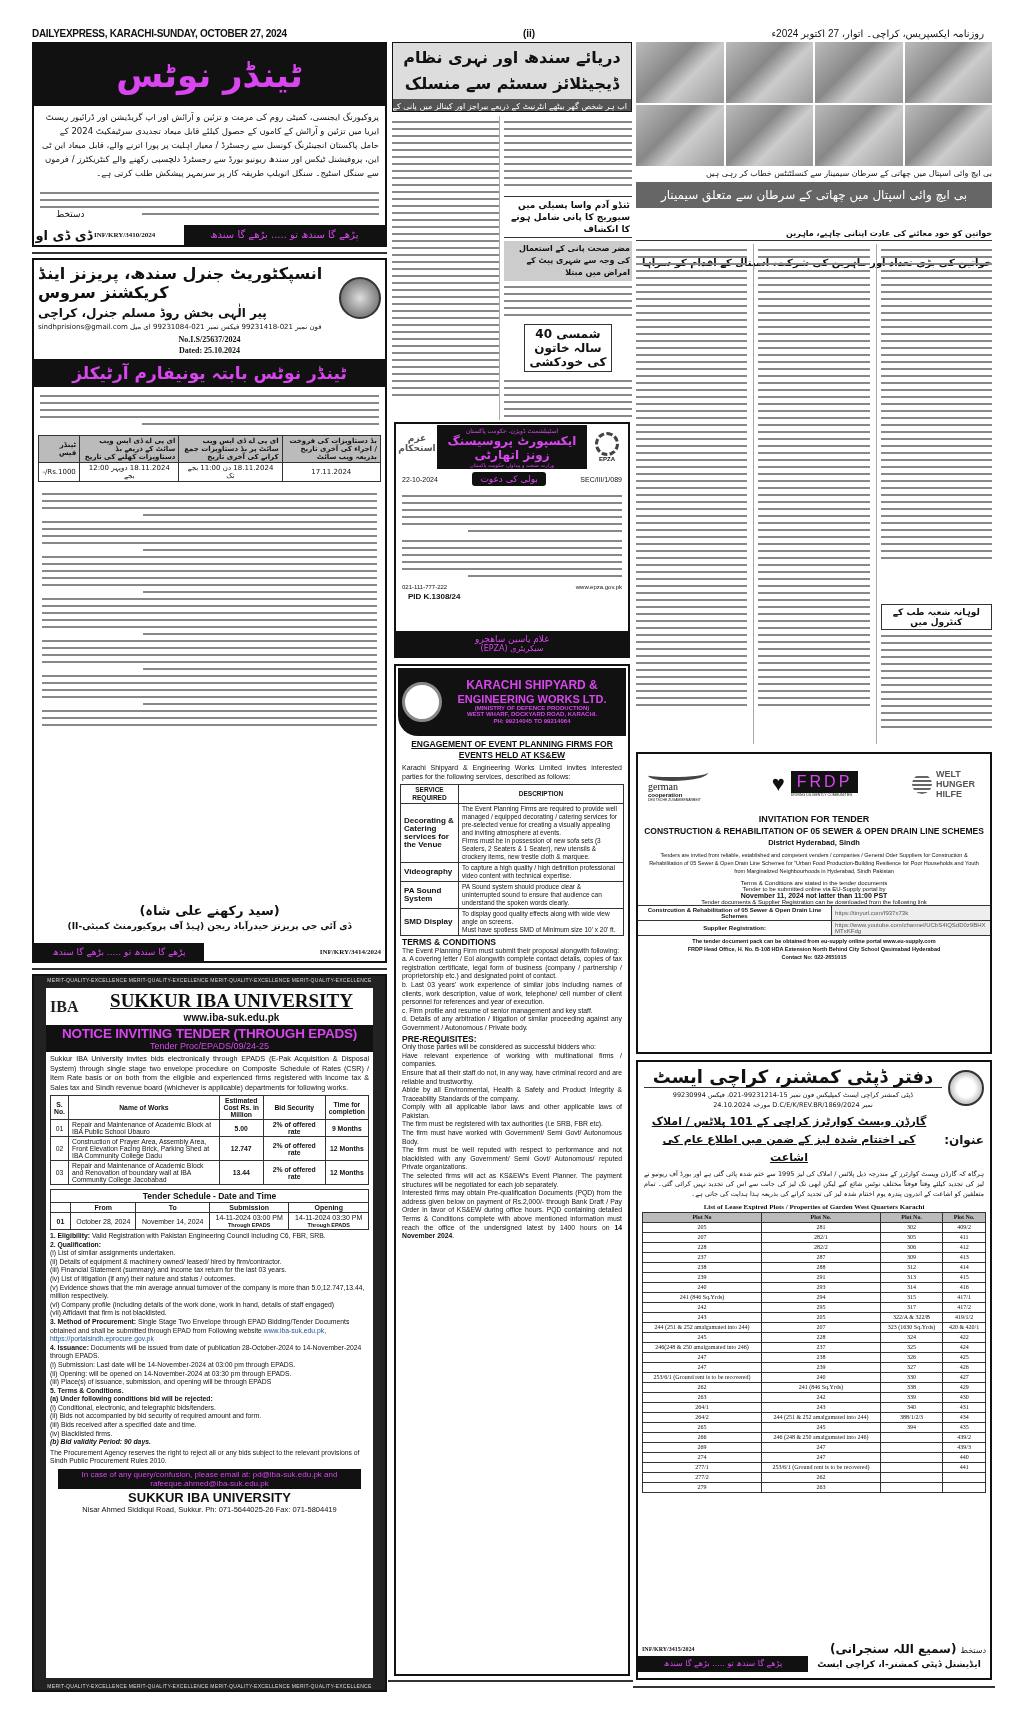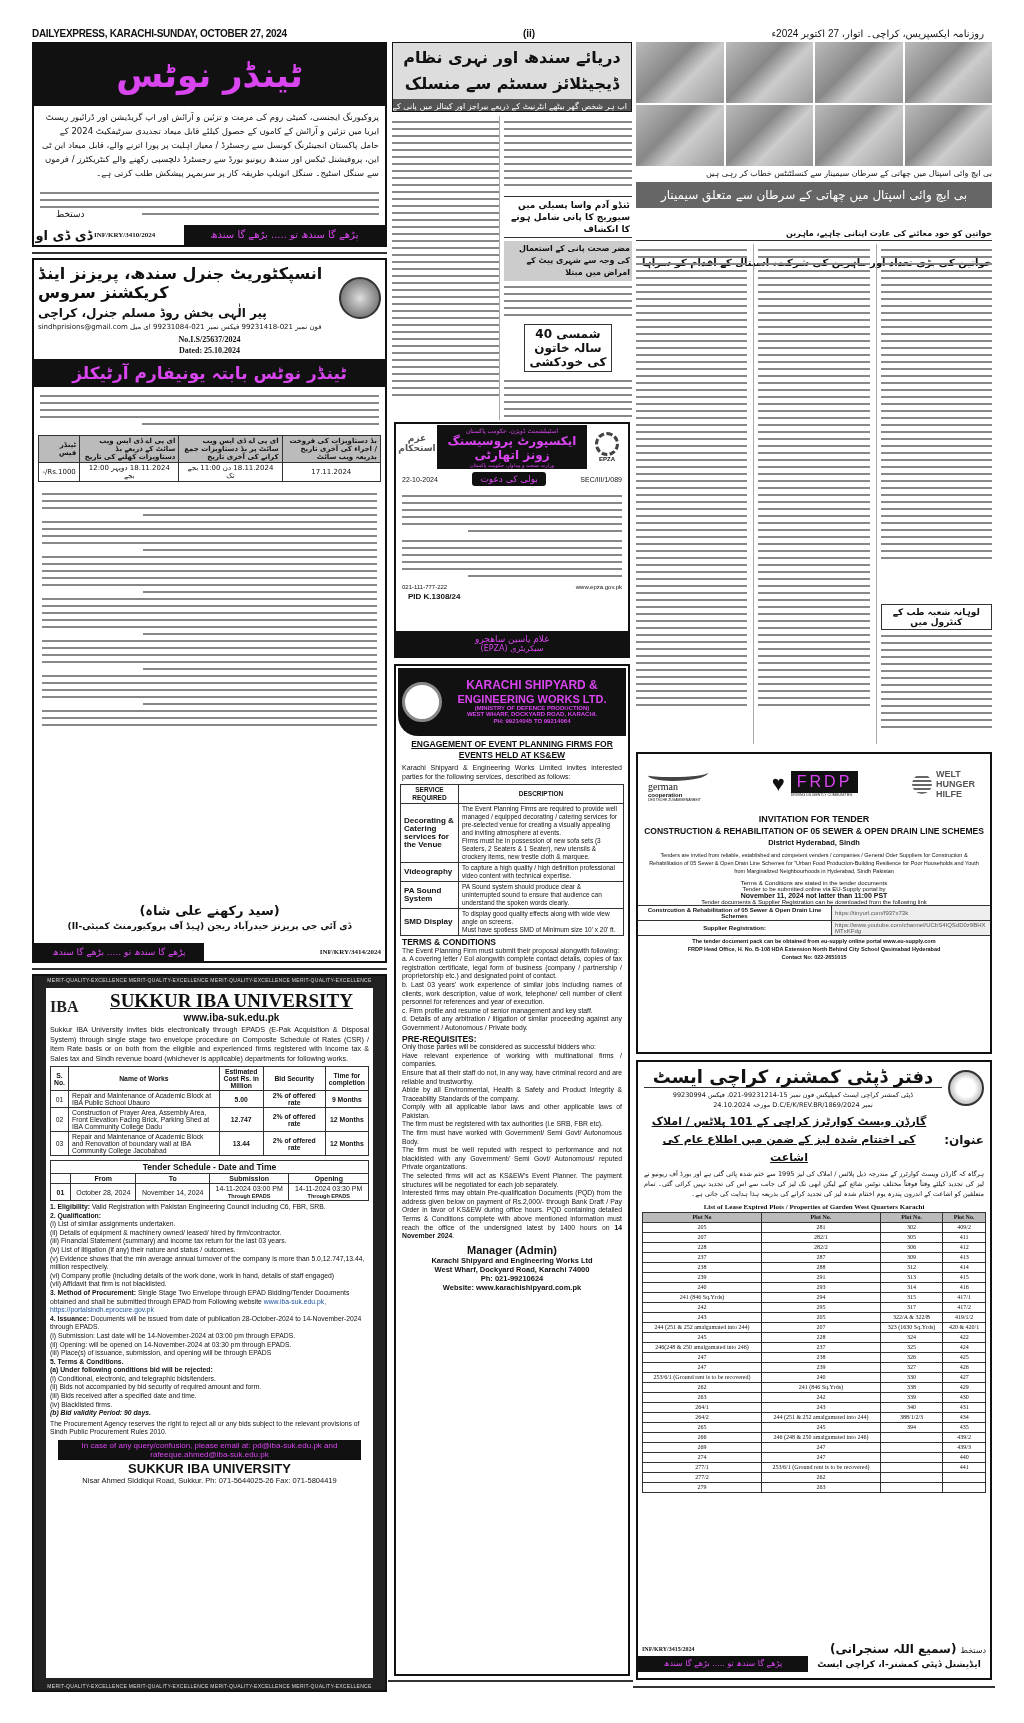--- a/index.html
+++ b/index.html
@@ -137,20 +137,24 @@
 <div class="box" style="left:32px; top:974px; width:355px; height:718px; border-width:2px; background:#222; padding:12px;">
   <div style="position:absolute; top:0; left:0; right:0; font-size:5px; color:#ddd; text-align:center; letter-spacing:0.3px; height:8px; line-height:8px;">MERIT-QUALITY-EXCELLENCE  MERIT-QUALITY-EXCELLENCE  MERIT-QUALITY-EXCELLENCE  MERIT-QUALITY-EXCELLENCE</div>
   <div style="position:absolute; bottom:0; left:0; right:0; font-size:5px; color:#ddd; text-align:center; letter-spacing:0.3px; height:8px; line-height:8px;">MERIT-QUALITY-EXCELLENCE  MERIT-QUALITY-EXCELLENCE  MERIT-QUALITY-EXCELLENCE  MERIT-QUALITY-EXCELLENCE</div>
   <div style="background:#fff; height:100%; padding:2px 4px; position:relative;">
     <div style="display:flex; align-items:center;">
       <div class="serif bold" style="font-size:16px; width:44px; color:#222;">IBA</div>
       <div style="flex:1; text-align:center;">
         <div class="serif bold" style="font-size:19px; text-decoration:underline;">SUKKUR IBA UNIVERSITY</div>
         <div class="bold" style="font-size:10px;">www.iba-suk.edu.pk</div>
       </div>
+    </div>
+    <div class="black-bar center" style="margin:2px -4px; padding:1px 0;">
+      <div class="bold" style="font-size:13.5px; letter-spacing:-0.2px;">NOTICE INVITING TENDER (THROUGH EPADS)</div>
+      <div style="font-size:9px;">Tender Proc/EPADS/09/24-25</div>
     </div>
     <div style="font-size:7.2px; line-height:9.5px; text-align:justify; margin-top:2px;">Sukkur IBA University invites bids electronically through EPADS (E-Pak Acquisition &amp; Disposal System) through single stage two envelope procedure on Composite Schedule of Rates (CSR) / Item Rate basis or on both from the eligible and experienced firms registered with Income tax &amp; Sales tax and Sindh revenue board (whichever is applicable) departments for following works.</div>
     <table style="font-size:6.8px; margin-top:3px;">
       <tbody>
           <tr style="font-weight:bold; text-align:center;">
         <th style="width:18px;">S. No.</th>
         <th>Name of Works</th>
         <th style="width:44px;">Estimated Cost Rs. in Million</th>
         <th style="width:62px;">Bid Security</th>
         <th style="width:42px;">Time for completion</th>
@@ -411,27 +415,20 @@
     <div>Have relevant experience of working with multinational firms / companies.</div>
     <div>Ensure that all their staff do not, in any way, have criminal record and are reliable and trustworthy.</div>
     <div>Abide by all Environmental, Health &amp; Safety and Product Integrity &amp; Traceability Standards of the company.</div>
     <div>Comply with all applicable labor laws and other applicable laws of Pakistan.</div>
     <div>The firm must be registered with tax authorities (i.e SRB, FBR etc).</div>
     <div>The firm must have worked with Government/ Semi Govt/ Autonomous Body.</div>
     <div>The firm must be well reputed with respect to performance and not blacklisted with any Government/ Semi Govt/ Autonomous/ reputed Private organizations.</div>
     <div>The selected firms will act as KS&amp;EW's Event Planner. The payment structures will be negotiated for each job separately.</div>
     <div><span>Interested firms may obtain Pre-qualification Documents (PQD) from the address given below on payment of Rs.2,000/- through Bank Draft / Pay Order in favor of KS&amp;EW during office hours. PQD containing detailed Terms &amp; Conditions complete with above mentioned information must reach the office of the undersigned latest by 1400 hours on</span> <b>14 November 2024</b>.</div>
   </div>
-  <div class="center bold" style="margin-top:3px;">
-    <div style="font-size:11px;">Manager (Admin)</div>
-    <div style="font-size:7.5px;">Karachi Shipyard and Engineering Works Ltd</div>
-    <div style="font-size:7.5px;">West Wharf, Dockyard Road, Karachi 74000</div>
-    <div style="font-size:7.5px;">Ph: 021-99210624</div>
-    <div style="font-size:7.5px;">Website: www.karachishipyard.com.pk</div>
-  </div>
 </div>
 <div class="hrule" style="left:388px; top:1680px; width:245px;"></div>
 
 <div style="position:absolute; left:636px; top:42px; width:356px; height:124px; display:grid; grid-template-columns:repeat(4,1fr); grid-template-rows:1fr 1fr; gap:2px;">
   <div class="photo"></div>
   <div class="photo"></div>
   <div class="photo"></div>
   <div class="photo"></div>
   <div class="photo"></div>
   <div class="photo"></div>

